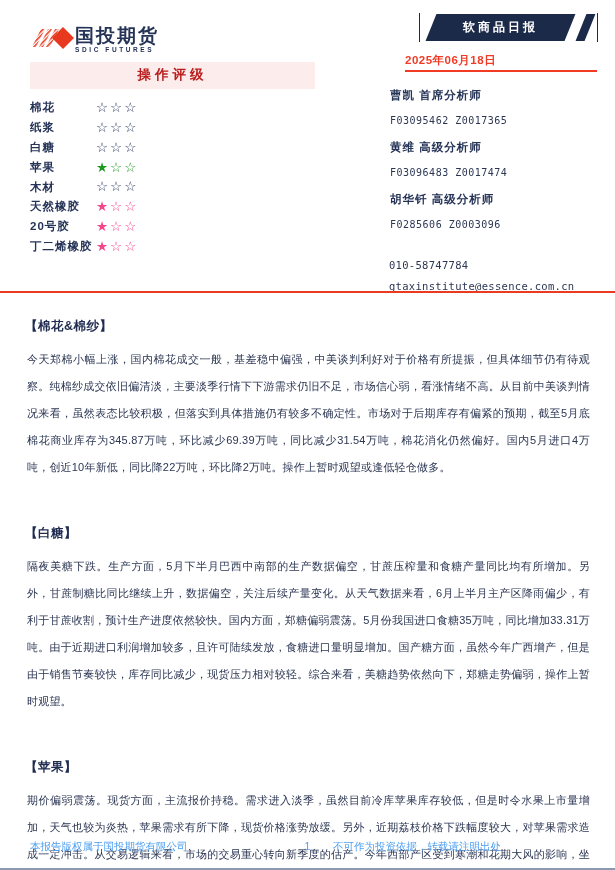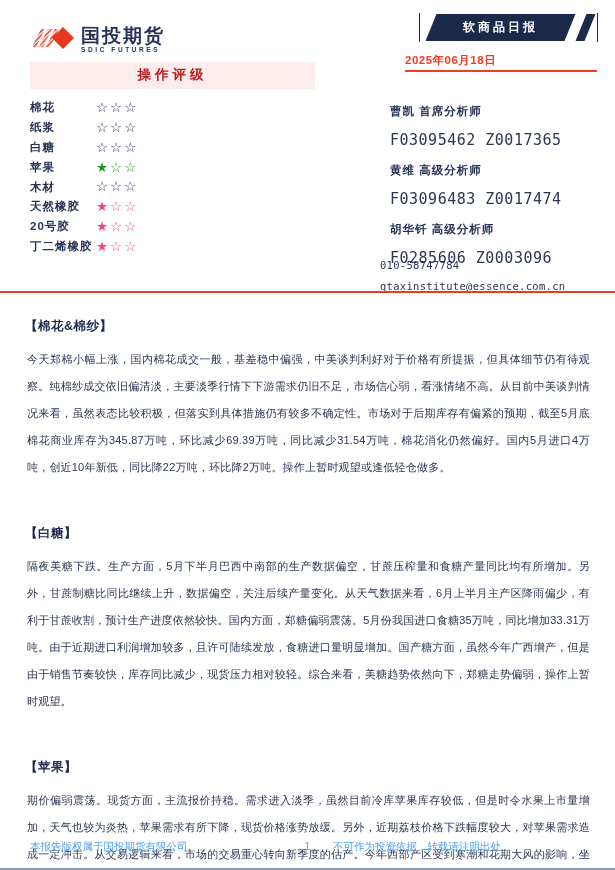--- a/index.html
+++ b/index.html
@@ -1,21 +1,21 @@
 <!DOCTYPE html>
 <html><head>
 <meta charset="utf-8">
 <style>
   * { margin:0; padding:0; box-sizing:border-box; }
   html,body { background:#ffffff; }
   body { font-family:"Liberation Sans","DejaVu Sans",sans-serif; color:#26335a; }
   .page { position:relative; width:615px; height:870px; margin:0 auto; background:#fff; overflow:hidden; }
 
   
-  .logo { position:absolute; left:28px; top:22px; display:flex; align-items:center; gap:7px; }
+  .logo { position:absolute; left:28px; top:22px; display:flex; align-items:center; gap:1px; }
   .logo-text { display:flex; flex-direction:column; line-height:1; }
   .logo-cn { font-size:19px; font-weight:bold; color:#253357; letter-spacing:2px; }
   .logo-en { font-size:6.5px; font-weight:bold; color:#253357; letter-spacing:2.6px; margin-top:2px; }
 
   .banner-wrap { position:absolute; left:419px; top:13px; width:179px; height:29px; }
   .banner-edge { position:absolute; top:0; bottom:0; width:1px; background:#1c2a4a; }
   .banner-edge.left { left:0; }
   .banner-edge.right { right:0; }
   .banner-main { position:absolute; left:12px; right:28px; top:1px; bottom:1px; background:#1c2a4a; transform:skewX(-22deg); }
   .banner-tail { position:absolute; right:8px; top:1px; bottom:1px; width:9px; background:#1c2a4a; transform:skewX(-22deg); }
@@ -28,23 +28,23 @@
   .ratings { position:absolute; left:30px; top:62px; width:285px; }
   .ratings-title { background:#fdecec; color:#b91c1c; font-weight:bold; font-size:13.5px; text-align:center; letter-spacing:4px; padding:4px 0 5px; }
   .rating-rows { padding:9px 0 0 0; }
   .rating-row { display:flex; align-items:center; height:19.8px; font-size:11.5px; }
   .rating-label { min-width:64px; color:#253357; font-weight:bold; letter-spacing:1px; }
   .rating-stars { font-size:13.5px; letter-spacing:2px; line-height:1; padding-left:2px; }
 
   
   .analysts { position:absolute; left:390px; top:88px; width:215px; }
   .analyst-name { color:#253357; font-weight:bold; font-size:11.5px; letter-spacing:1px; margin-top:14px; }
-  .analyst-name:first-child { margin-top:16px; }
-  .analyst-codes { font-family:"DejaVu Sans Mono","Liberation Mono",monospace; color:#2b3653; font-size:15px; margin-top:12px; letter-spacing:0.5px; }
-  .contact { position:absolute; left:380px; top:250px; width:215px; }
+  .analyst-name:first-child { margin-top:0; }
+  .analyst-codes { font-family:"DejaVu Sans Mono","Liberation Mono",monospace; color:#2b3653; font-size:10px; margin-top:12px; letter-spacing:0.5px; }
+  .contact { position:absolute; left:389px; top:250px; width:215px; }
   .contact-phone, .contact-email { font-family:"DejaVu Sans Mono","Liberation Mono",monospace; color:#2b3653; font-size:10.5px; margin-top:9px; letter-spacing:0.3px; }
 
   .divider { position:absolute; left:0; top:291px; width:615px; height:2px; background:#e93b22; }
 
   
   .content { position:absolute; left:27px; top:296px; width:563px; }
   .section-title { color:#1f2c50; font-weight:bold; font-size:12.5px; margin:44px 0 11px -2px; letter-spacing:0.5px; }
   .section:first-child .section-title { margin-top:22px; }
   .section-body { color:#2b3653; font-size:11px; line-height:27px; text-align:justify; letter-spacing:0.2px; }
 

